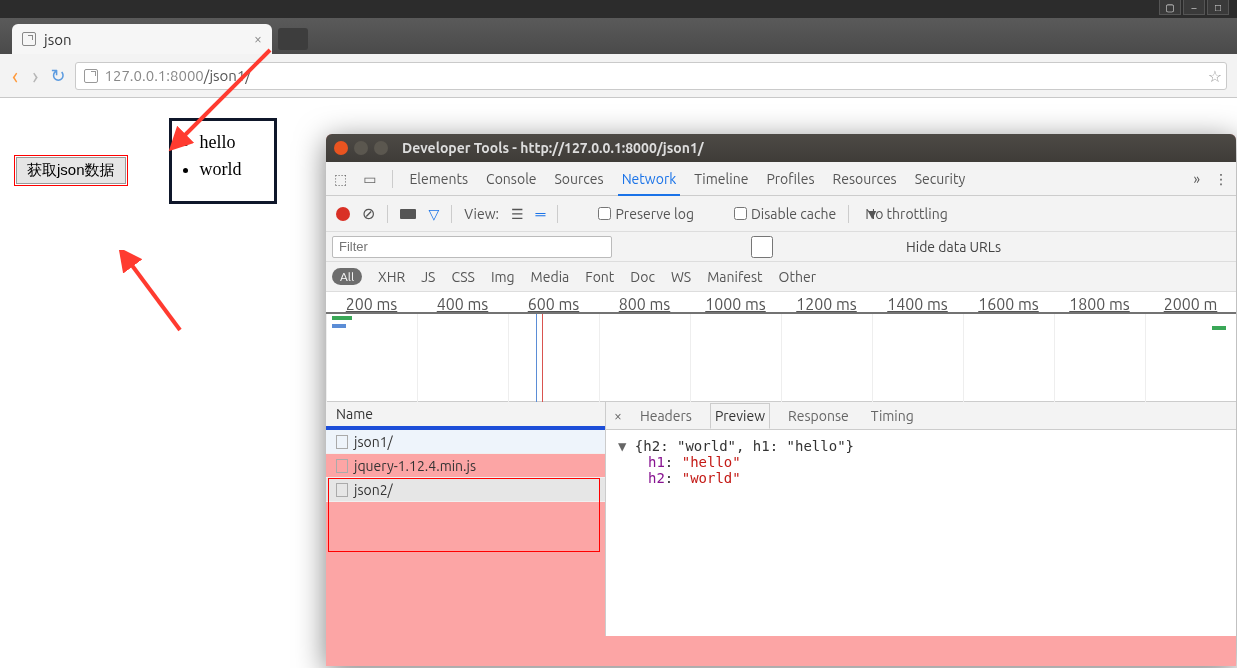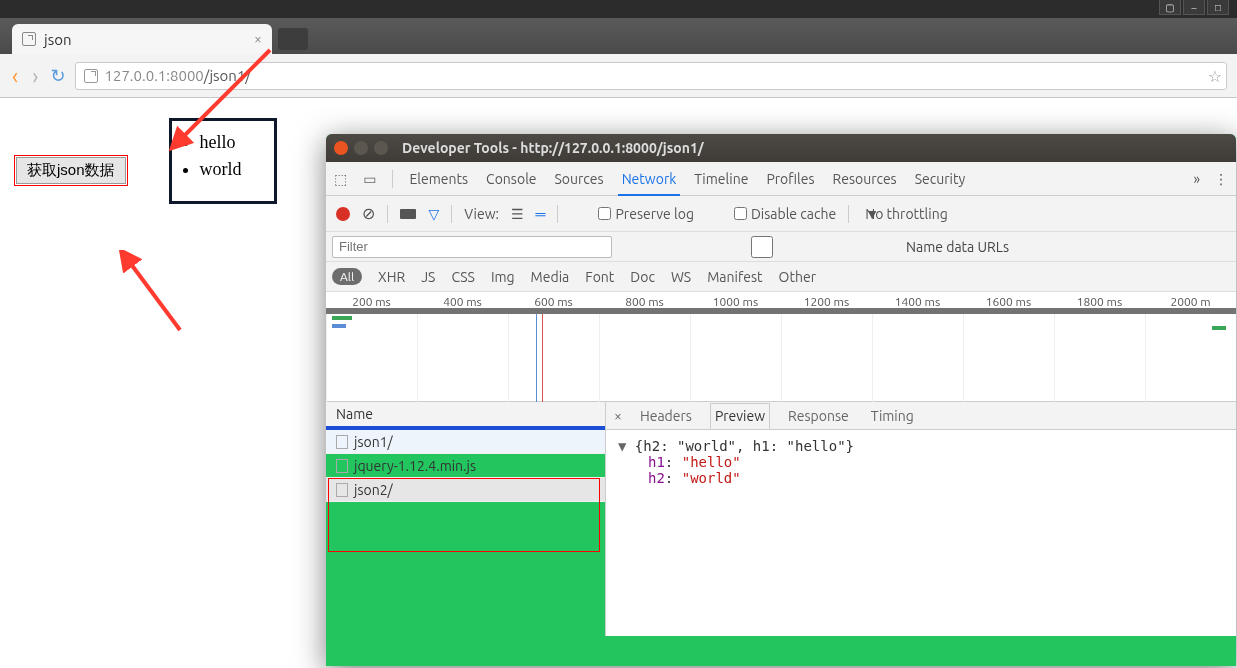--- a/index.html
+++ b/index.html
@@ -34,21 +34,21 @@
 
 
 .page { position: absolute; top: 98px; left: 0; right: 0; bottom: 0; background: #fff; }
 .btn-get { margin: 14px 0 0 18px; padding: 3px 10px; font-size: 15px; background: #e6e6e6; border: 1px solid #999; font-family: sans-serif; }
 .btn-get-wrap { display: inline-block; border: 1px solid #ff0000; padding: 1px; }
 .list-wrap { margin: 20px 0 0 34px; border: 3px solid #0f172a; padding: 8px 32px 18px 8px; display: inline-block; }
 .page ul { margin-left: 20px; }
 .page li { font-size: 18px; font-family: serif; color: #000; line-height: 1.5; }
 
 
-.devtools { position: absolute; top: 134px; left: 326px; width: 910px; height: 532px; background: #22c55e; box-shadow: 0 6px 30px rgba(0,0,0,0.5); border-radius: 6px 6px 0 0; overflow: hidden; font-family: Ubuntu, Arial, sans-serif; }
+.devtools { position: absolute; top: 134px; left: 326px; width: 910px; height: 532px; background: #fca5a5; box-shadow: 0 6px 30px rgba(0,0,0,0.5); border-radius: 6px 6px 0 0; overflow: hidden; font-family: Ubuntu, Arial, sans-serif; }
 .dt-titlebar { height: 28px; background: linear-gradient(#4d4a45,#3f3c38); display: flex; align-items: center; padding: 0 8px; gap: 6px; }
 .dt-titlebar .circle { width: 14px; height: 14px; border-radius: 50%; }
 .c-red { background: #e95420; } .c-min { background: #5b574f; } .c-max { background: #5b574f; }
 .dt-title { color: #ddd; font-weight: bold; font-size: 14px; margin-left: 8px; }
 .dt-topbar { height: 34px; border-bottom: 1px solid #ccc; display: flex; align-items: center; padding: 0 8px; gap: 16px; font-size: 14px; color: #555; background:#f3f3f3; }
 .dt-topbar .icon { color: #666; font-size: 14px; }
 .dt-tabs { display: flex; gap: 18px; height: 100%; align-items: center; }
 .dt-tab { height: 100%; display: flex; align-items: center; color: #555; position: relative; font-size: 14px; }
 .dt-tab.active { color: #1a73e8; }
 .dt-tab.active::after { content:""; position:absolute; bottom:-1px; left:-4px; right:-4px; height:2px; background:#1a73e8; }
@@ -67,21 +67,21 @@
 .dt-toolbar .throttle .arrow { color: #555; }
 
 .dt-filterbar { height: 30px; border-bottom: 1px solid #ddd; display: flex; align-items: center; padding: 0 6px; gap: 10px; background:#f3f3f3; }
 .dt-filterbar input { width: 280px; height: 22px; border: 1px solid #bbb; border-radius: 2px; padding: 0 6px; font-size: 13px; }
 .dt-filterbar label { display: flex; align-items: center; gap: 4px; font-size: 14px; color: #444; }
 
 .dt-typebar { height: 30px; border-bottom: 1px solid #ddd; display: flex; align-items: center; padding: 0 6px; gap: 16px; font-size: 14px; color: #555; background:#f3f3f3; }
 .dt-typebar .pill { background: #6d6d6d; color: #fff; padding: 2px 8px; border-radius: 10px; font-size: 12px; }
 
 .dt-waterfall { position: relative; height: 110px; border-bottom: 1px solid #ccc; background: #fff; }
-.wf-header { height: 22px; border-bottom: 6px solid #737373; display: flex; font-size: 12px; color: #555; }
+.wf-header { height: 22px; border-bottom: 2px solid #737373; display: flex; font-size: 16px; color: #555; text-decoration: underline; }
 .wf-header div { flex: 1; text-align: center; padding-top: 3px; }
 .wf-body { position: relative; height: 88px; }
 .wf-grid { position: absolute; inset: 0; display: flex; }
 .wf-grid div { flex:1; border-left: 1px solid #eee; }
 .wf-mark { position: absolute; top: 2px; height: 4px; background: #5cb85c; }
 .wf-vbar { position: absolute; top:0; bottom:0; width:1px; }
 .wf-vbar.blue { background:#5b8dd6; }
 .wf-vbar.red { background:#d9534f; }
 
 .dt-bottom { display: flex; height: 234px; }
@@ -232,21 +232,21 @@
     <span class="throttle">
       <span>No throttling</span>
       <span class="arrow">▼</span>
     </span>
   </div>
 
   <div class="dt-filterbar">
     <input type="text" placeholder="Filter" style="">
     <label>
         <input type="checkbox" style=""> 
-        <span>Name data URLs</span>
+        <span>Hide data URLs</span>
       </label>
   </div>
 
   <div class="dt-typebar">
     <span class="pill">All</span>
     <span>XHR</span>
     <span>JS</span>
     <span>CSS</span>
     <span>Img</span>
     <span>Media</span>

